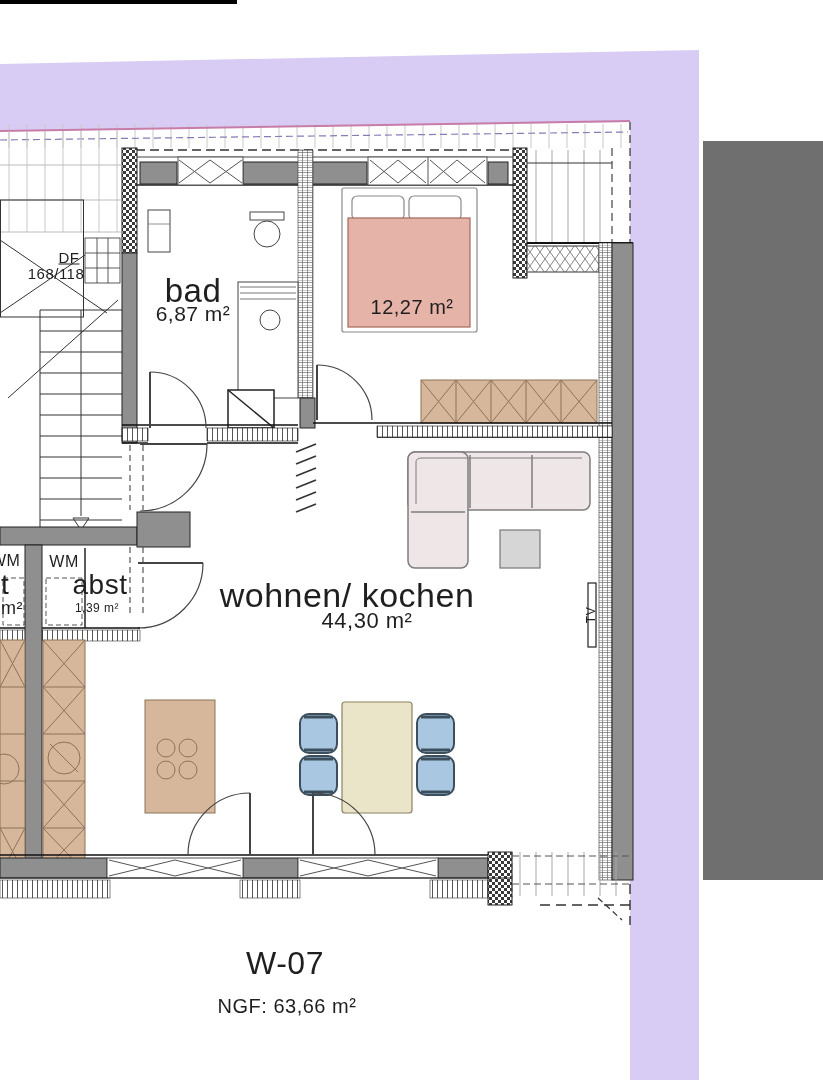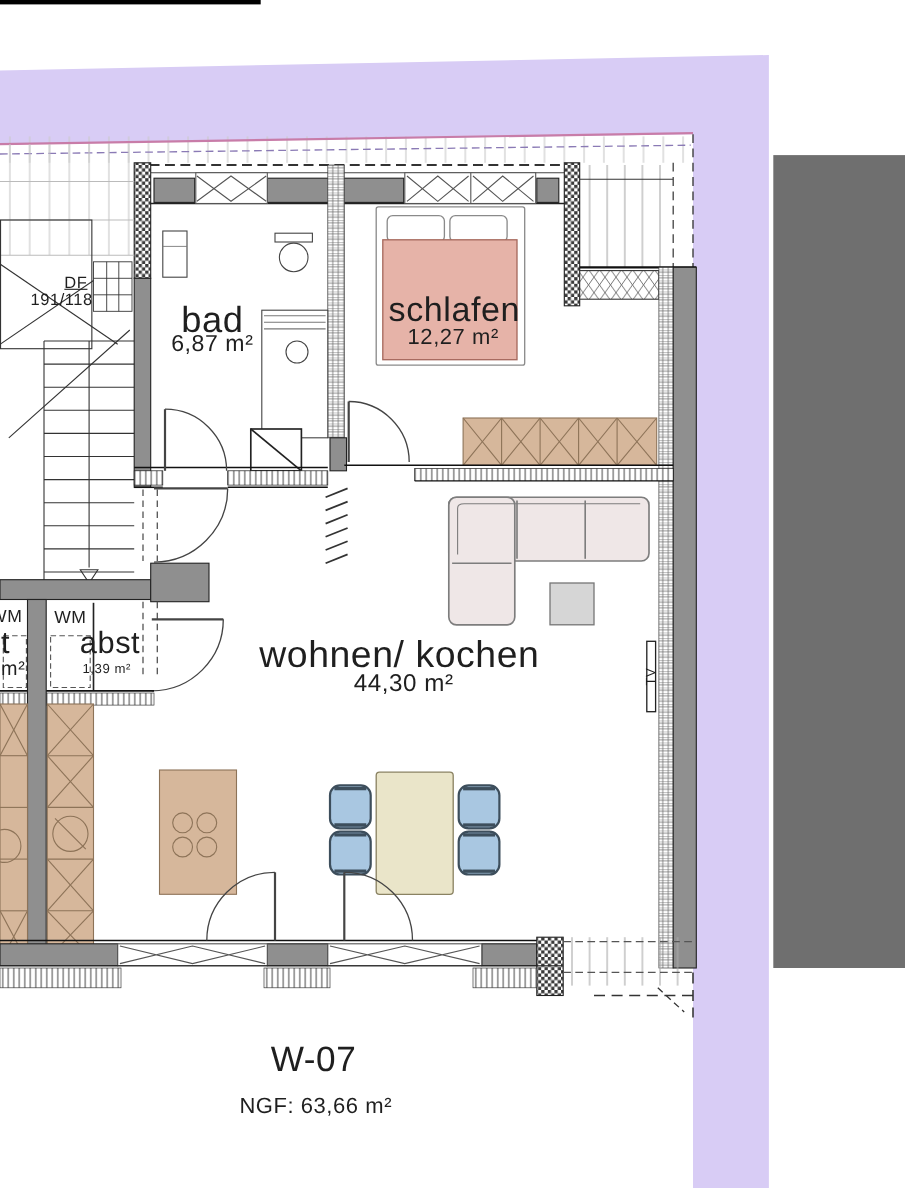--- a/index.html
+++ b/index.html
@@ -8,21 +8,21 @@
   #plan-svg{position:absolute;left:0;top:0;}
   .lbl{position:absolute;transform:translate(-50%,-50%);color:var(--c-text,#1f1f1f);
        white-space:nowrap;line-height:1;letter-spacing:0.5px;}
   .lbl.raw{transform:none;}
   #lbl-bad{left:193px;top:290px;font-size:33px;}
   #lbl-bad-area{left:193px;top:313px;font-size:21px;}
   #lbl-schlafen{left:413px;top:281px;font-size:31px;}
   #lbl-schlafen-area{left:412px;top:307px;font-size:20px;}
   #lbl-abst{left:100px;top:585px;font-size:28px;}
   #lbl-abst-area{left:97px;top:608px;font-size:12px;}
-  #lbl-wohnen{left:347px;top:595px;font-size:34px;margin-left:16px;}
+  #lbl-wohnen{left:347px;top:595px;font-size:34px;}
   #lbl-wohnen-area{left:347px;top:621px;font-size:22px;margin-left:20px;}
   #lbl-wm{left:64px;top:562px;font-size:16px;}
   #lbl-wm-left{left:-9px;top:553px;font-size:16px;}
   #lbl-df{left:69px;top:257px;font-size:15px;text-decoration:underline;}
   #lbl-df-size{left:56px;top:273px;font-size:15px;}
   #lbl-w07{left:285px;top:963px;font-size:32px;}
   #lbl-ngf{left:287px;top:990px;font-size:20px;margin-top:16px;}
   #lbl-tv{left:576px;top:609px;width:30px;text-align:center;font-size:12px;
           transform:rotate(-90deg);}
   #lbl-cut-room{left:1px;top:571px;font-size:28px;}
@@ -348,28 +348,27 @@
       <line x1="512" y1="852" x2="512" y2="898" stroke="#555" stroke-width="1" stroke-dasharray="7 4"></line>
       <line x1="540" y1="905" x2="630" y2="905" stroke="#333" stroke-width="1.4" stroke-dasharray="10 6"></line>
       <line x1="630" y1="884" x2="630" y2="925" stroke="#333" stroke-width="1.4" stroke-dasharray="10 6"></line>
       <line x1="598" y1="898" x2="622" y2="920" stroke="#333" stroke-width="1.2" stroke-dasharray="6 4"></line>
     </g>
   </g>
 </svg>
 
   <div class="lbl" id="lbl-bad">bad</div>
   <div class="lbl" id="lbl-bad-area">6,87 m²</div>
-  <div class="lbl" id="lbl-schlafen">schlafen</div>
   <div class="lbl" id="lbl-schlafen-area">12,27 m²</div>
   <div class="lbl" id="lbl-abst">abst</div>
   <div class="lbl" id="lbl-abst-area">1,39 m²</div>
   <div class="lbl" id="lbl-wohnen">wohnen/ kochen</div>
   <div class="lbl" id="lbl-wohnen-area">44,30 m²</div>
   <div class="lbl raw" id="lbl-wm-left">WM</div>
   <div class="lbl" id="lbl-wm">WM</div>
   <div class="lbl" id="lbl-df">DF</div>
-  <div class="lbl" id="lbl-df-size">191/118</div>
+  <div class="lbl" id="lbl-df-size">168/118</div>
   <div class="lbl raw" id="lbl-tv">TV</div>
   <div class="lbl" id="lbl-w07">W-07</div>
   <div class="lbl" id="lbl-ngf">NGF: 63,66 m²</div>
   <div class="lbl raw" id="lbl-cut-room">t</div>
   <div class="lbl raw" id="lbl-cut-area">m²</div>
 </div>
 
 </body></html>

